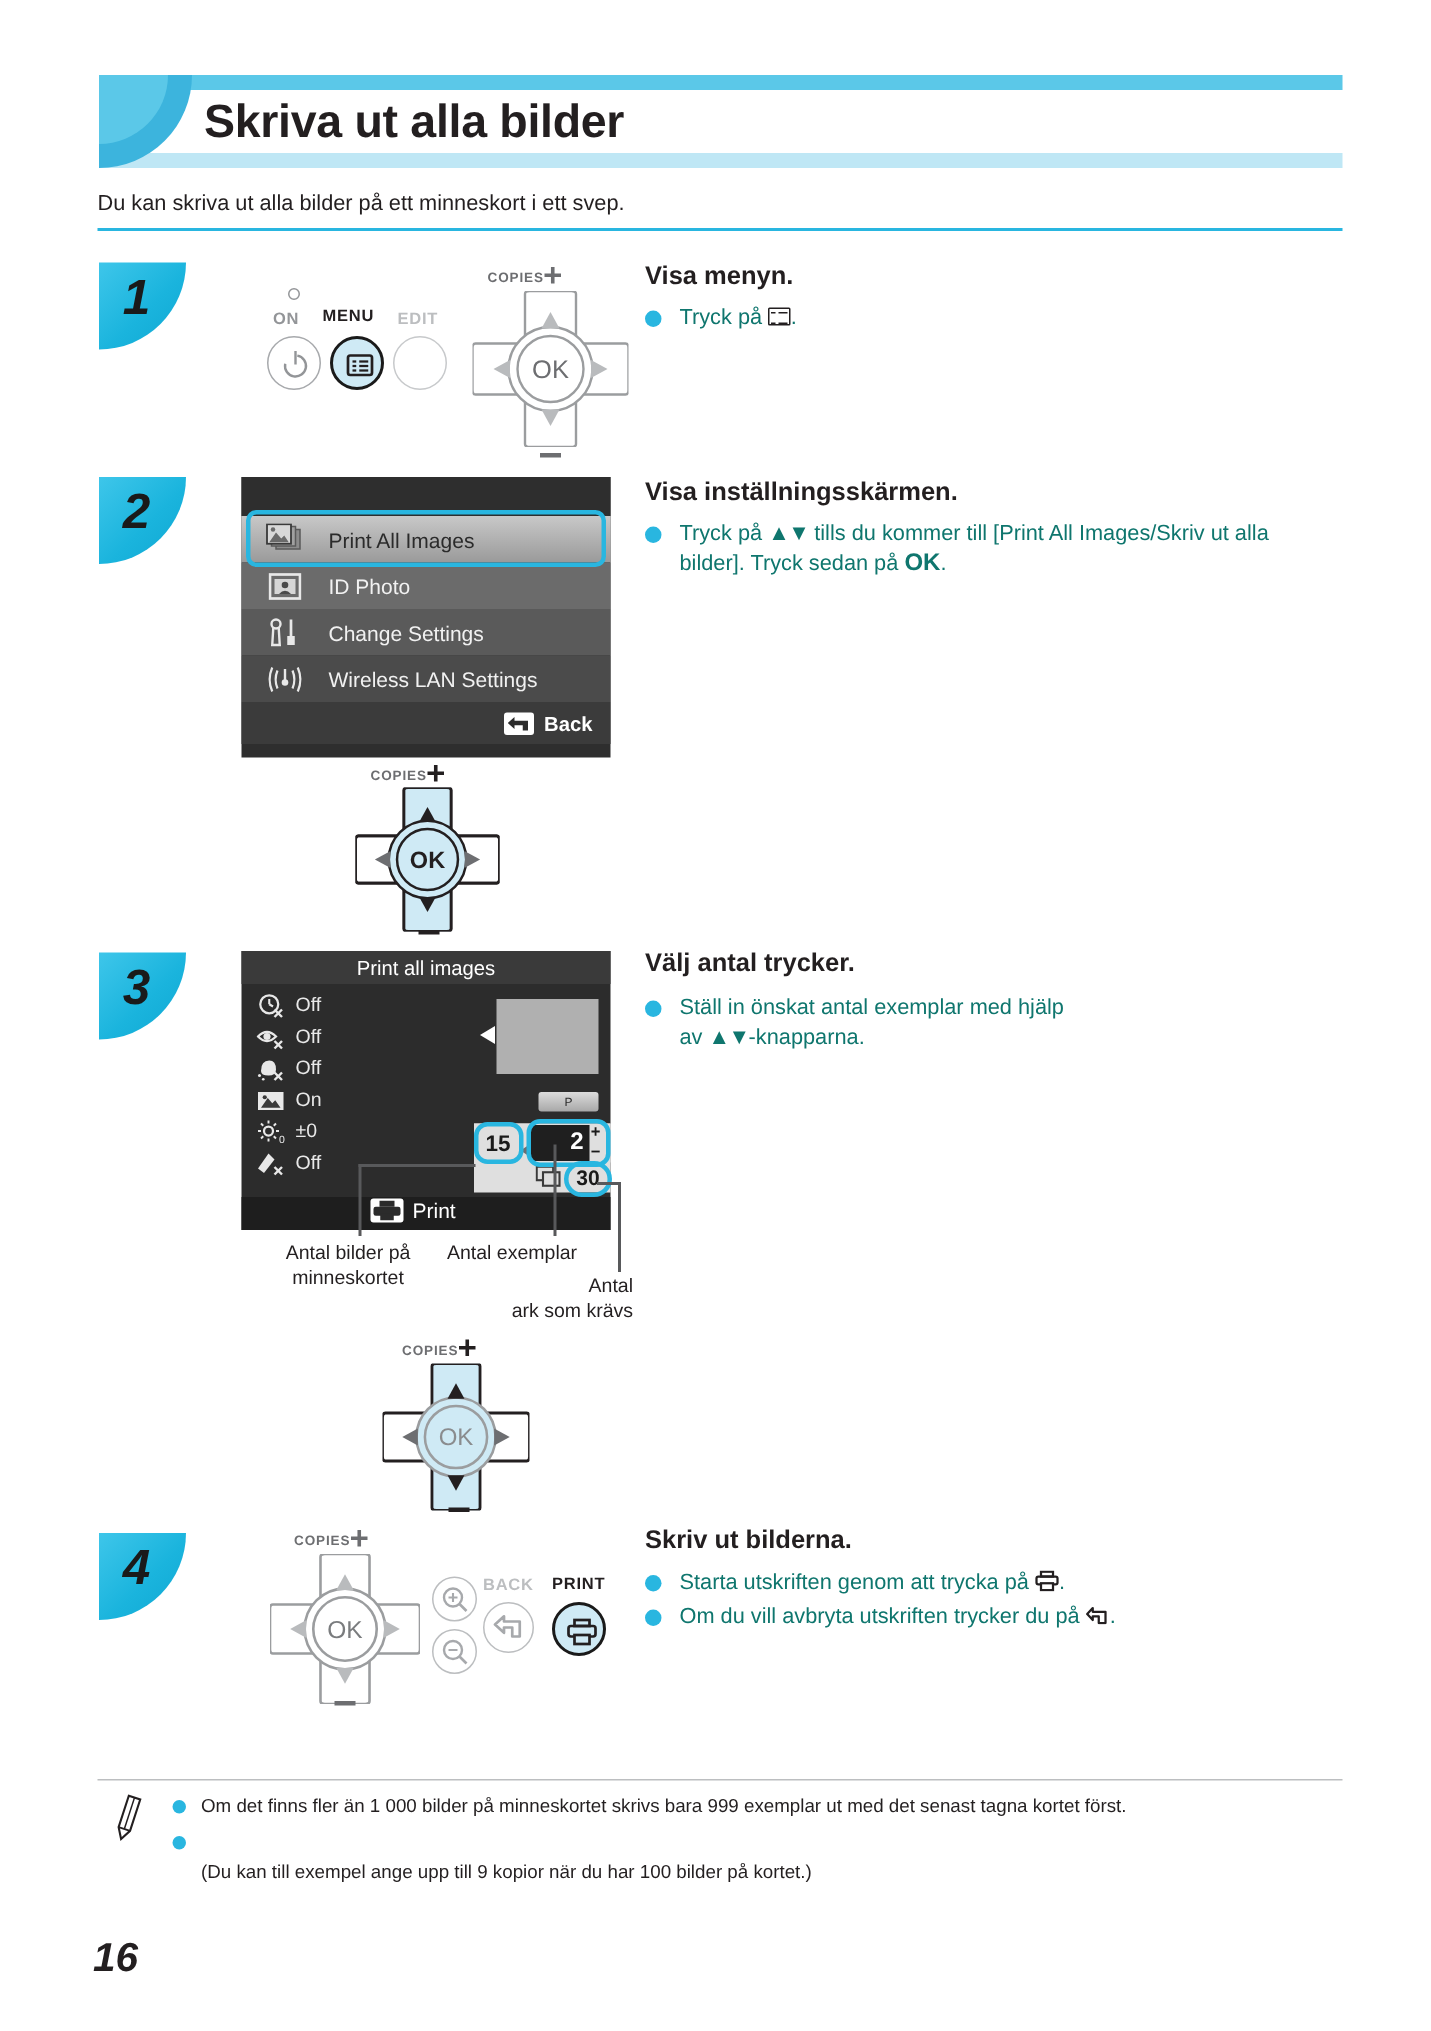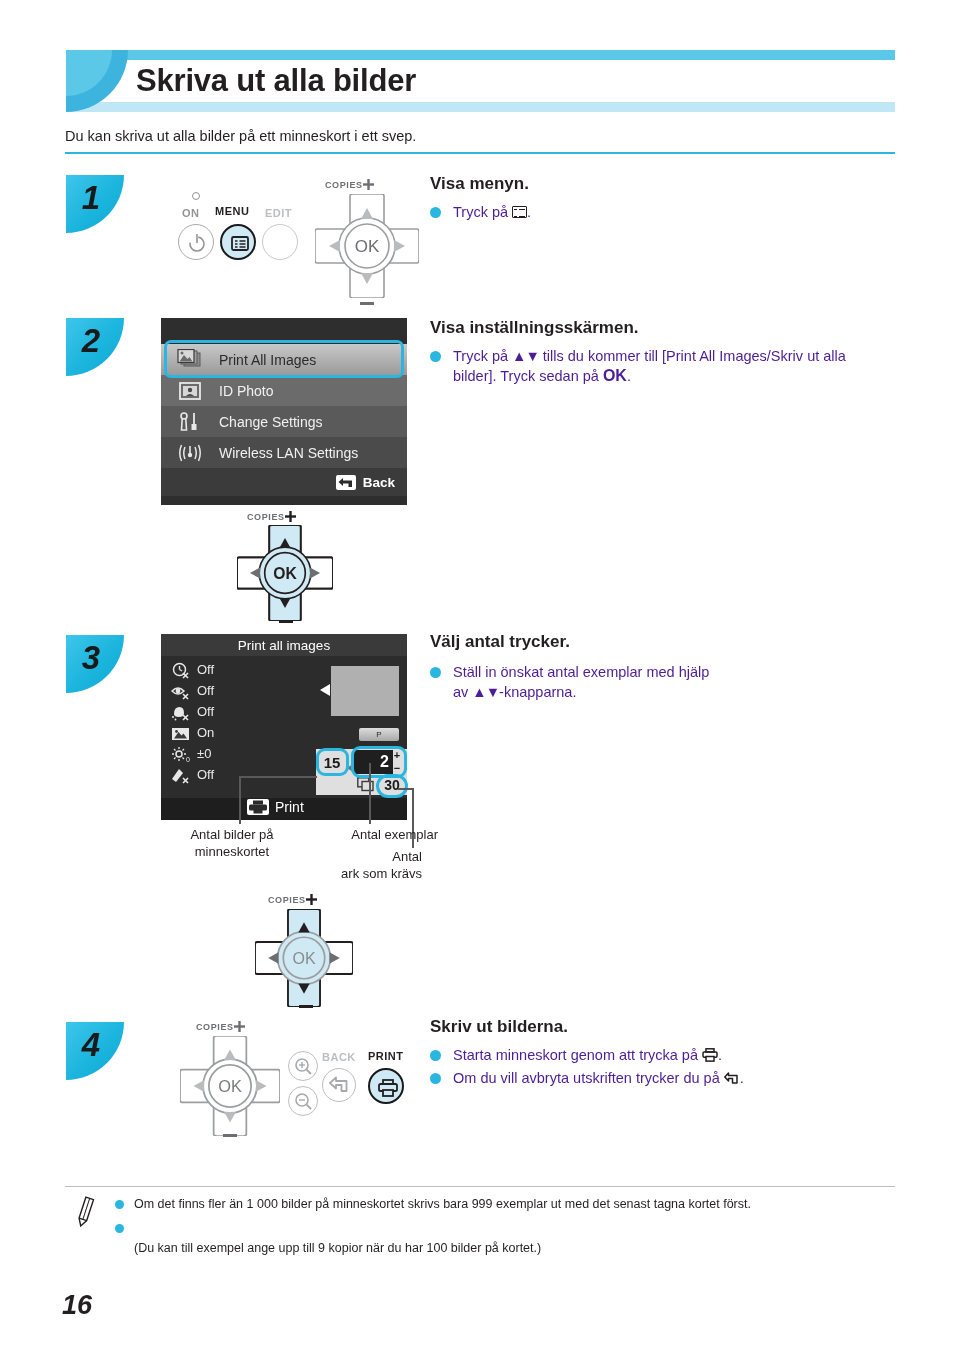--- a/index.html
+++ b/index.html
@@ -67,21 +67,21 @@
 
   
   .step-head {
     position:absolute; font-size:17px; font-weight:bold; color:#231f20;
   }
   .bullet-row { position:absolute; display:flex; }
   .bullet-dot {
     width:11px; height:11px; border-radius:50%;
     background:#29b6e0; flex:0 0 11px; margin-top:5px; margin-right:12px;
   }
-  .bullet-text { font-size:14.5px; line-height:20px; color:#4c1d95; }
+  .bullet-text { font-size:14.5px; line-height:20px; color:#0f766e; }
   .bullet-text b { font-weight:bold; }
 
   .ic-menu-inline {
     display:inline-block; width:15px; height:12px; vertical-align:-1px;
     border:1.6px solid #231f20; border-radius:1px; position:relative;
   }
   .ic-menu-inline::before {
     content:""; position:absolute; left:1.4px; top:1.5px; width:3px; height:6.5px;
     border-top:1.3px solid #231f20; border-bottom:1.3px solid #231f20;
   }
@@ -169,21 +169,21 @@
     position:absolute; color:#ffffff; font-size:14px;
     display:flex; align-items:center;
   }
   .print-chip {
     width:22px; height:16px; background:#ffffff; border-radius:2px;
     margin-right:6px; position:relative;
   }
 
   
   .lead { position:absolute; background:#58595b; }
-  .callout { position:absolute; font-size:13px; color:#231f20; line-height:17px;text-align:right; }
+  .callout { position:absolute; font-size:13px; color:#231f20; line-height:17px; }
 
   
   .note-rule { position:absolute; left:65px; top:1186px; width:830px; height:1px; background:#bcbec0; }
   .note-pencil { position:absolute; left:72px; top:1196px; width:28px; height:34px; }
   .note-bullet {
     position:absolute; display:flex;
   }
   .note-dot {
     width:9px; height:9px; border-radius:50%; background:#29b6e0;
     flex:0 0 9px; margin-top:4px; margin-right:10px;
@@ -617,21 +617,21 @@
       <rect x="9" y="14" width="18" height="7" rx="1.6" fill="none" stroke="#231f20" stroke-width="1.8"></rect>
       <rect x="13" y="20" width="10" height="6" fill="#cfeaf5" stroke="#231f20" stroke-width="1.8"></rect>
     </svg>
   </div>
 </div>
 
 <div class="step-head" style="left:430px; top:1017px;">Skriv ut bilderna.</div>
 <div class="bullet-row" style="left:430px; top:1045px; width:440px;">
   <div class="bullet-dot"></div>
   <div class="bullet-text">
-    <span>Starta minneskort genom att trycka på</span>
+    <span>Starta utskriften genom att trycka på</span>
     <span class="ic-print-inline">
       <svg width="16" height="14" viewBox="0 0 16 14">
         <rect x="4" y="0.8" width="8" height="3.2" fill="none" stroke="#231f20" stroke-width="1.5"></rect>
         <rect x="1" y="4" width="14" height="5.2" rx="1.2" fill="none" stroke="#231f20" stroke-width="1.5"></rect>
         <rect x="4" y="8.5" width="8" height="4.6" fill="#fff" stroke="#231f20" stroke-width="1.5"></rect>
       </svg>
     </span><span>.</span>
   </div>
 </div>
 <div class="bullet-row" style="left:430px; top:1068px; width:440px;">

